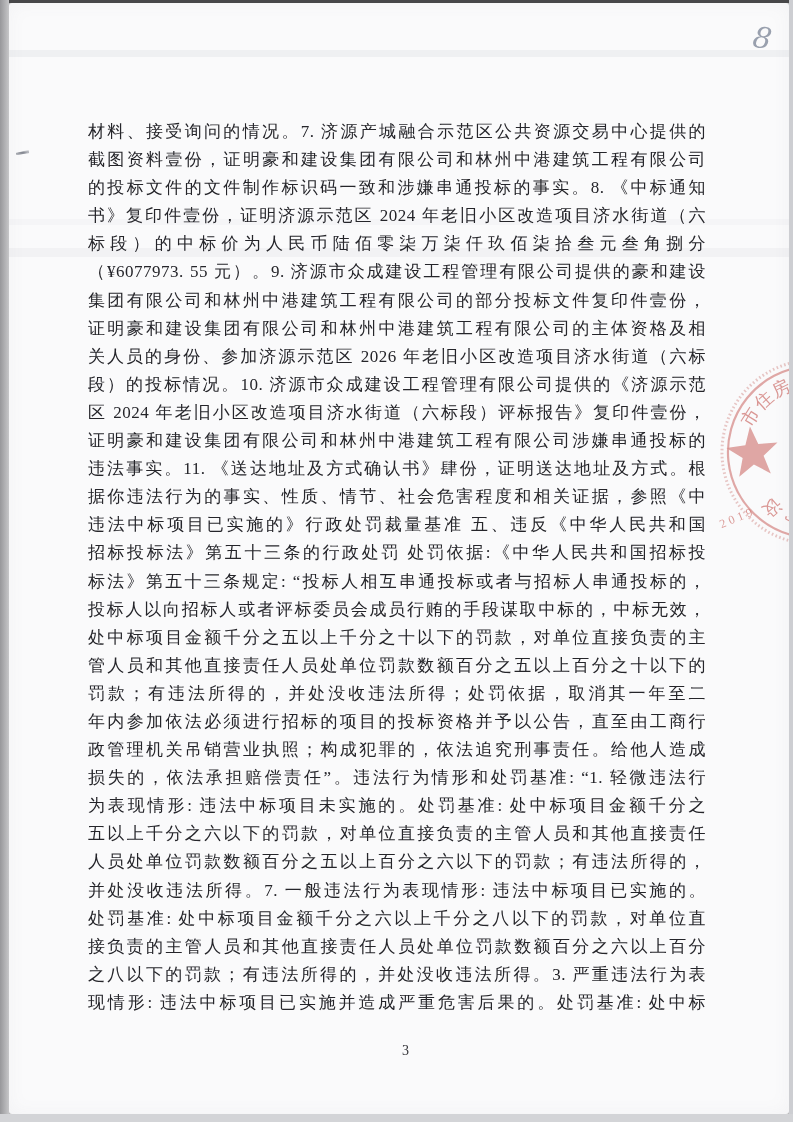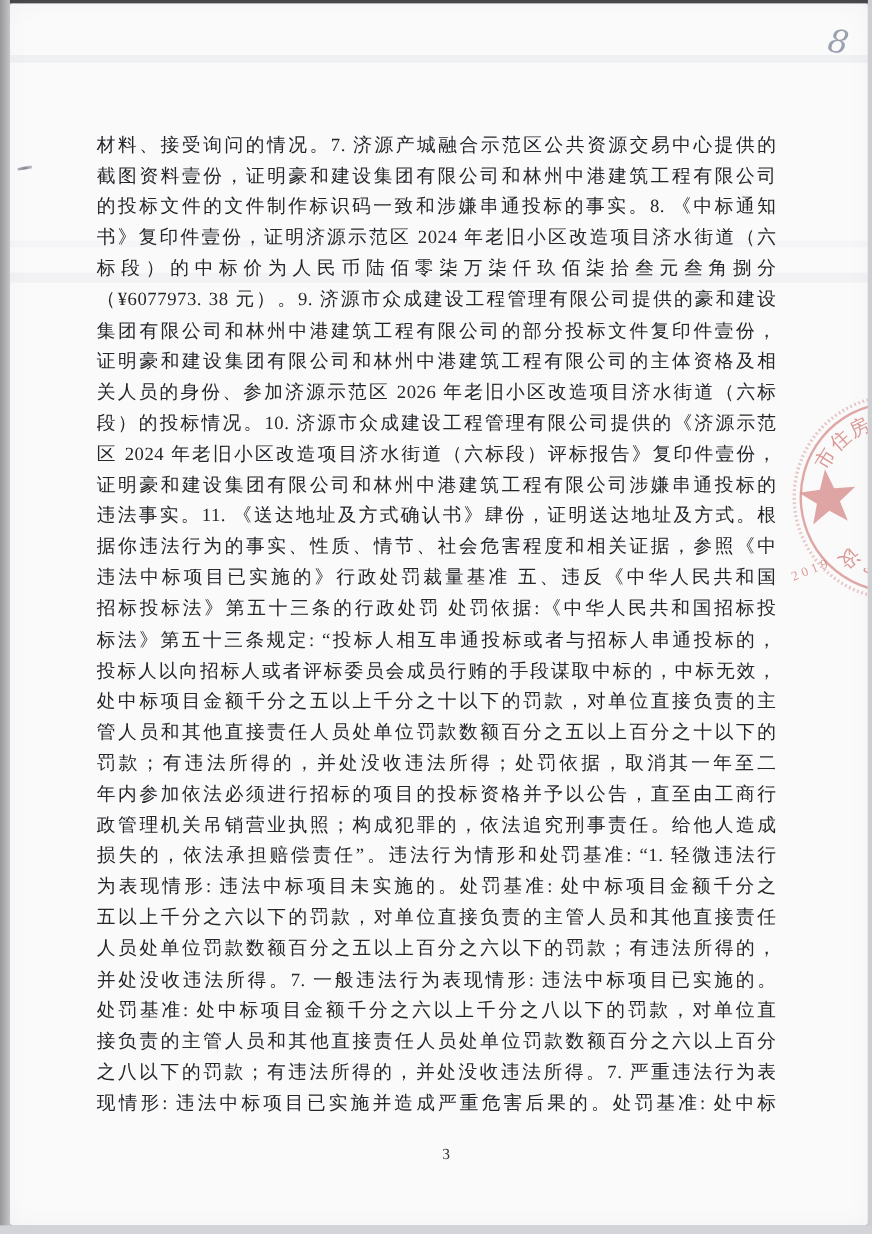--- a/index.html
+++ b/index.html
@@ -71,21 +71,21 @@
   <div class="handwritten-8">8</div>
   <div class="pencil-smudge"></div>
 
   <div class="textblock">
 
   <div class="tline">材料、接受询问的情况。7. 济源产城融合示范区公共资源交易中心提供的</div>
       <div class="tline">截图资料壹份，证明豪和建设集团有限公司和林州中港建筑工程有限公司</div>
       <div class="tline">的投标文件的文件制作标识码一致和涉嫌串通投标的事实。8. 《中标通知</div>
       <div class="tline">书》复印件壹份，证明济源示范区 2024 年老旧小区改造项目济水街道（六</div>
       <div class="tline">标段）的中标价为人民币陆佰零柒万柒仟玖佰柒拾叁元叁角捌分</div>
-      <div class="tline">（¥6077973. 38 元）。9. 济源市众成建设工程管理有限公司提供的豪和建设</div>
+      <div class="tline">（¥6077973. 55 元）。9. 济源市众成建设工程管理有限公司提供的豪和建设</div>
       <div class="tline">集团有限公司和林州中港建筑工程有限公司的部分投标文件复印件壹份，</div>
       <div class="tline">证明豪和建设集团有限公司和林州中港建筑工程有限公司的主体资格及相</div>
       <div class="tline">关人员的身份、参加济源示范区 2026 年老旧小区改造项目济水街道（六标</div>
       <div class="tline">段）的投标情况。10. 济源市众成建设工程管理有限公司提供的《济源示范</div>
       <div class="tline">区 2024 年老旧小区改造项目济水街道（六标段）评标报告》复印件壹份，</div>
       <div class="tline">证明豪和建设集团有限公司和林州中港建筑工程有限公司涉嫌串通投标的</div>
       <div class="tline">违法事实。11. 《送达地址及方式确认书》肆份，证明送达地址及方式。根</div>
       <div class="tline">据你违法行为的事实、性质、情节、社会危害程度和相关证据，参照《中</div>
       <div class="tline">违法中标项目已实施的》行政处罚裁量基准 五、违反《中华人民共和国</div>
       <div class="tline">招标投标法》第五十三条的行政处罚 处罚依据:《中华人民共和国招标投</div>
@@ -96,21 +96,21 @@
       <div class="tline">罚款；有违法所得的，并处没收违法所得；处罚依据，取消其一年至二</div>
       <div class="tline">年内参加依法必须进行招标的项目的投标资格并予以公告，直至由工商行</div>
       <div class="tline">政管理机关吊销营业执照；构成犯罪的，依法追究刑事责任。给他人造成</div>
       <div class="tline">损失的，依法承担赔偿责任”。违法行为情形和处罚基准: “1. 轻微违法行</div>
       <div class="tline">为表现情形: 违法中标项目未实施的。处罚基准: 处中标项目金额千分之</div>
       <div class="tline">五以上千分之六以下的罚款，对单位直接负责的主管人员和其他直接责任</div>
       <div class="tline">人员处单位罚款数额百分之五以上百分之六以下的罚款；有违法所得的，</div>
       <div class="tline">并处没收违法所得。7. 一般违法行为表现情形: 违法中标项目已实施的。</div>
       <div class="tline">处罚基准: 处中标项目金额千分之六以上千分之八以下的罚款，对单位直</div>
       <div class="tline">接负责的主管人员和其他直接责任人员处单位罚款数额百分之六以上百分</div>
-      <div class="tline">之八以下的罚款；有违法所得的，并处没收违法所得。7. 严重违法行为表</div>
+      <div class="tline">之八以下的罚款；有违法所得的，并处没收违法所得。3. 严重违法行为表</div>
       <div class="tline">现情形: 违法中标项目已实施并造成严重危害后果的。处罚基准: 处中标</div>
     </div>
 
   <div class="page-number">3</div>
 
   <div class="stamp-wrap">
     <svg width="190" height="202" viewBox="0 0 190 202" xmlns="http://www.w3.org/2000/svg">
       <g transform="rotate(-6 115 100)" fill="none" stroke="none">
 
         <circle cx="124" cy="100" r="92" stroke="#c56a66" stroke-width="3" stroke-dasharray="1.6 2.4" opacity="0.45"></circle>

